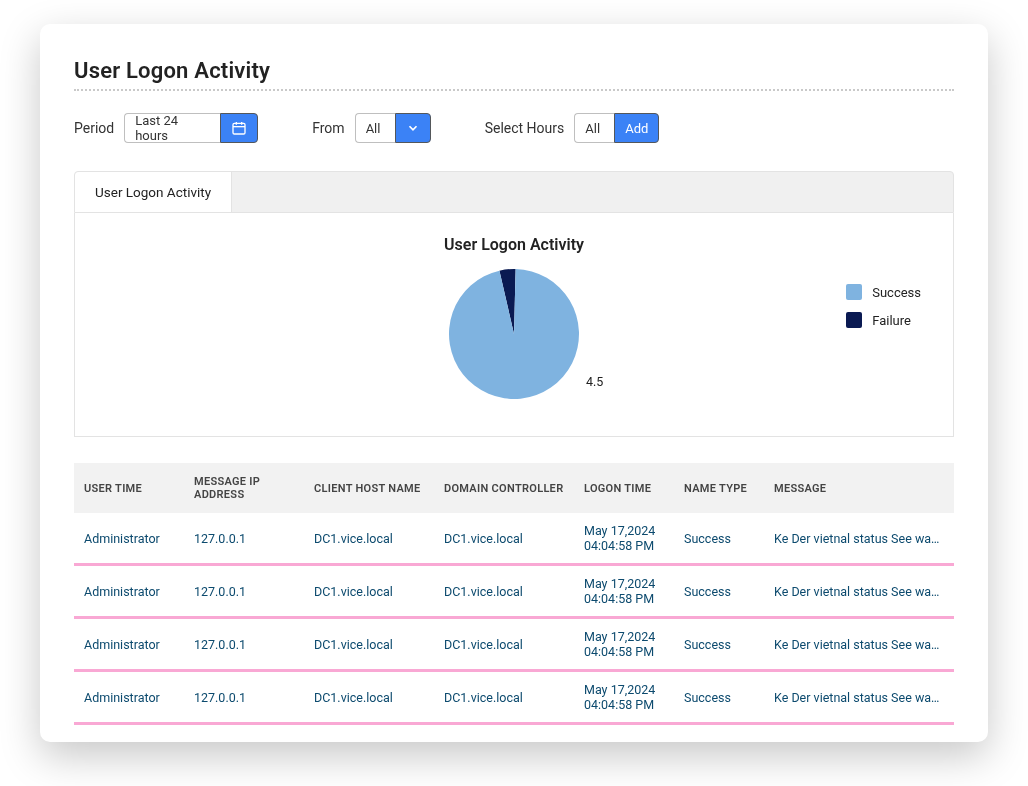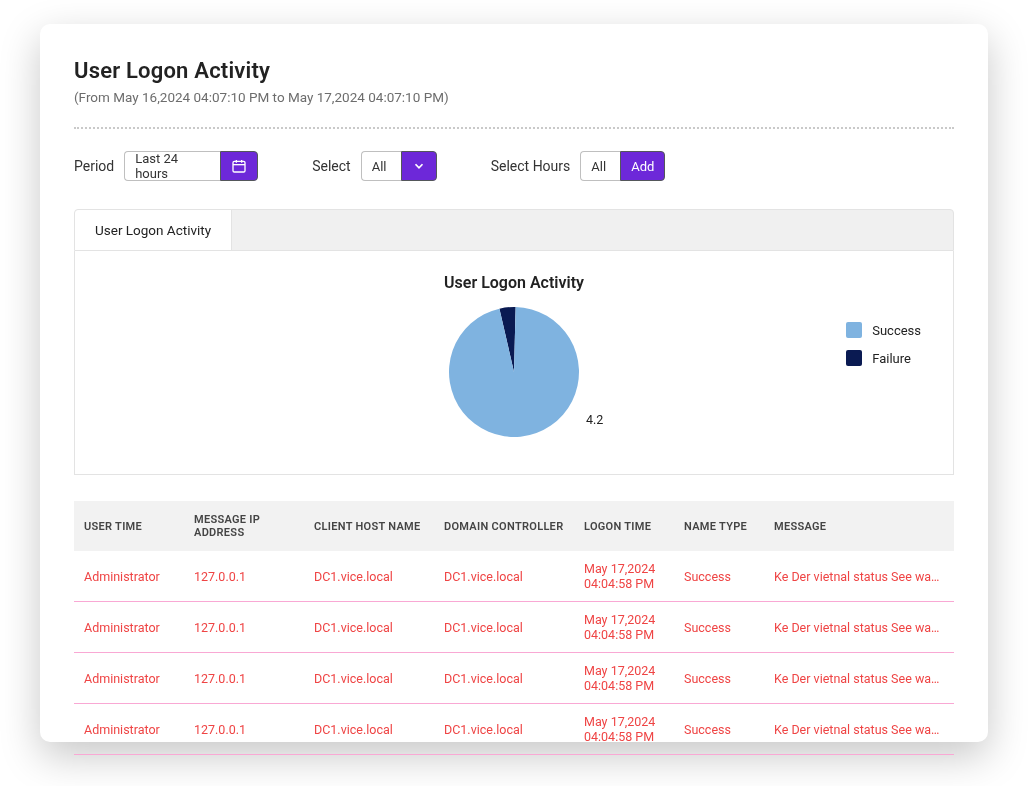--- a/index.html
+++ b/index.html
@@ -65,21 +65,21 @@
     font-size: 13px;
     background: #fff;
     color: #333;
   }
   .btn-dark {
     display: inline-flex;
     align-items: center;
     justify-content: center;
     height: 30px;
     padding: 0 10px;
-    background: #6d28d9;
+    background: #3b82f6;
     border: 1px solid #54575a;
     border-radius: 4px;
     color: #fff;
     font-size: 13px;
     cursor: pointer;
   }
   .combo {
     display: inline-flex;
     align-items: flex-start;
   }
@@ -152,64 +152,63 @@
     background: #f2f2f2;
     text-align: left;
     font-weight: 600;
     color: #444;
     letter-spacing: 0.3px;
     font-size: 11px;
     padding: 12px 10px;
   }
   .table tbody td {
     padding: 10px 10px;
-    border-bottom: 1px solid #f9a8d4;
-    color: #ef4444;
+    border-bottom: 3px solid #f9a8d4;
+    color: #0c4a6e;
     vertical-align: middle;
     white-space: nowrap;
     overflow: hidden;
     text-overflow: ellipsis;
   }
   .table tbody td.msg { max-width: 160px; }
   .col-user { width: 110px;}
   .col-ip { width: 120px;}
   .col-host { width: 130px;}
   .col-dc { width: 140px;}
   .col-time { width: 100px;}
   .col-evt { width: 90px;}
 </style>
 </head>
 <body>
 
 <div class="frame">
   <div class="card">
 
     <h1 class="title">User Logon Activity</h1>
-    <div class="subtitle">(From May 16,2024 04:07:10 PM to May 17,2024 04:07:10 PM)</div>
 
     <hr class="dotline">
 
     <div class="filters">
       <div class="fgroup">
         <span class="flabel">Period</span>
         <div class="combo">
           <span class="sel" style="width:96px">Last 24 hours</span>
           <span class="btn-dark right icon">
             <svg width="16" height="16" viewBox="0 0 24 24" fill="none" stroke="#fff" stroke-width="2">
               <rect x="3" y="5" width="18" height="16" rx="2"></rect>
               <line x1="3" y1="10" x2="21" y2="10"></line>
               <line x1="8" y1="3" x2="8" y2="7"></line>
               <line x1="16" y1="3" x2="16" y2="7"></line>
             </svg>
           </span>
         </div>
       </div>
 
       <div class="fgroup">
-        <span class="flabel">Select</span>
+        <span class="flabel">From</span>
         <div class="combo">
           <span class="sel" style="width:40px">All</span>
           <span class="btn-dark right icon">
             <svg width="14" height="14" viewBox="0 0 24 24" fill="none" stroke="#fff" stroke-width="3">
               <polyline points="6 9 12 15 18 9"></polyline>
             </svg>
           </span>
         </div>
       </div>
 
@@ -227,21 +226,21 @@
     </div>
 
     <div class="panel">
       <div class="chart-title">User Logon Activity</div>
 
       <div class="chart-row">
         <svg id="pie" width="132" height="132" viewBox="0 0 132 132">
             <path d="M 66 66 L 51.42240053829022 2.6557532688724876 A 65 65 0 0 1 67.63345620381692 1.0205276965855035 Z" fill="#0a1a52"></path>
             <path d="M 66 66 L 67.63345620381692 1.0205276965855035 A 65 65 0 1 1 51.422400538290205 2.6557532688724876 Z" fill="#7fb3e0"></path>
           </svg>
-        <span class="chart-label" id="pie-annot" style="left: calc(50% + 72px); top: 110px;">4.2</span>
+        <span class="chart-label" id="pie-annot" style="left: calc(50% + 72px); top: 110px;">4.5</span>
 
         <div class="legend">
           <div class="leg-item">
             <span class="swatch" style="background:#7fb3e0"></span>
             <span>Success</span>
           </div>
           <div class="leg-item">
             <span class="swatch" style="background:#0a1a52"></span>
             <span>Failure</span>
           </div>

